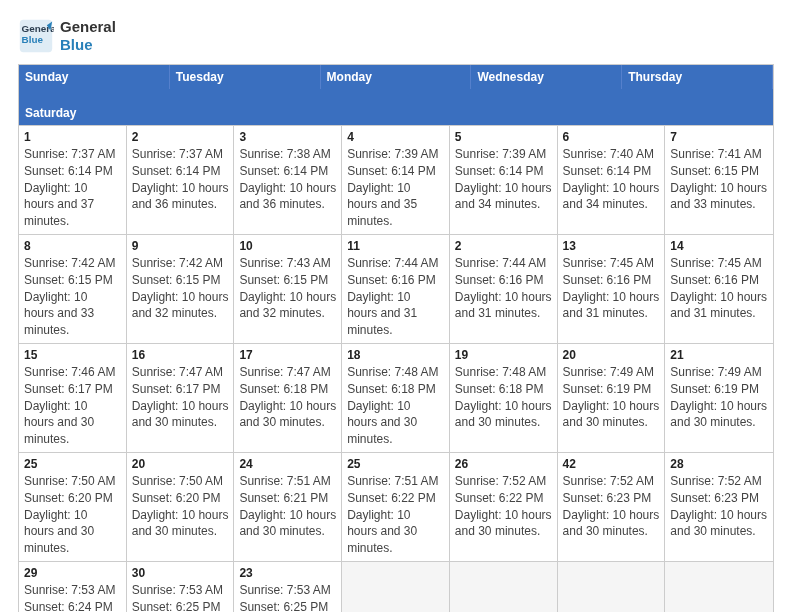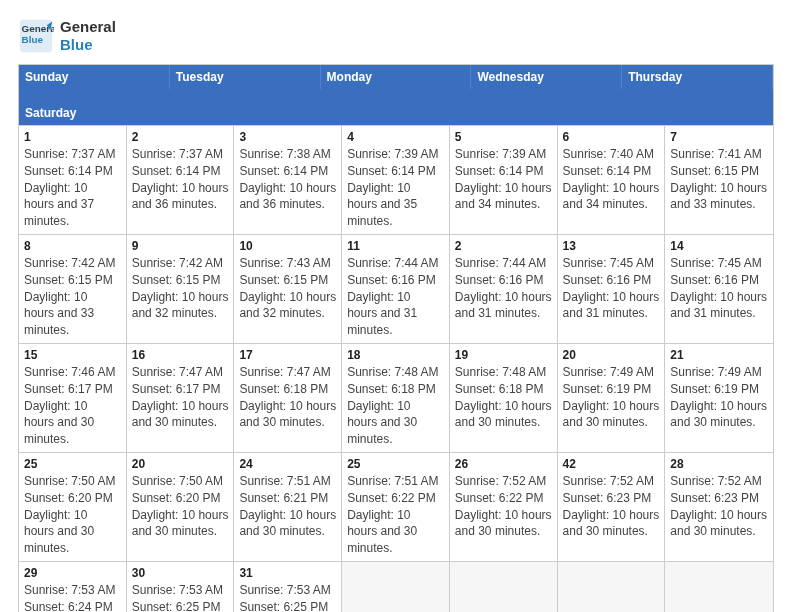--- a/index.html
+++ b/index.html
@@ -260,21 +260,21 @@
         <div class="cal-row">
           <div class="cal-cell">
             <div class="day-num">29</div>
             <div class="day-info">Sunrise: 7:53 AM<br>Sunset: 6:24 PM<br>Daylight: 10 hours and 31 minutes.</div>
           </div>
           <div class="cal-cell">
             <div class="day-num">30</div>
             <div class="day-info">Sunrise: 7:53 AM<br>Sunset: 6:25 PM<br>Daylight: 10 hours and 31 minutes.</div>
           </div>
           <div class="cal-cell">
-            <div class="day-num">31</div>
+            <div class="day-num">23</div>
             <div class="day-info">Sunrise: 7:53 AM<br>Sunset: 6:25 PM<br>Daylight: 10 hours and 31 minutes.</div>
           </div>
           <div class="cal-cell empty"></div>
           <div class="cal-cell empty"></div>
           <div class="cal-cell empty"></div>
           <div class="cal-cell empty"></div>
         </div>
       </div>
   </div>
 </div>

